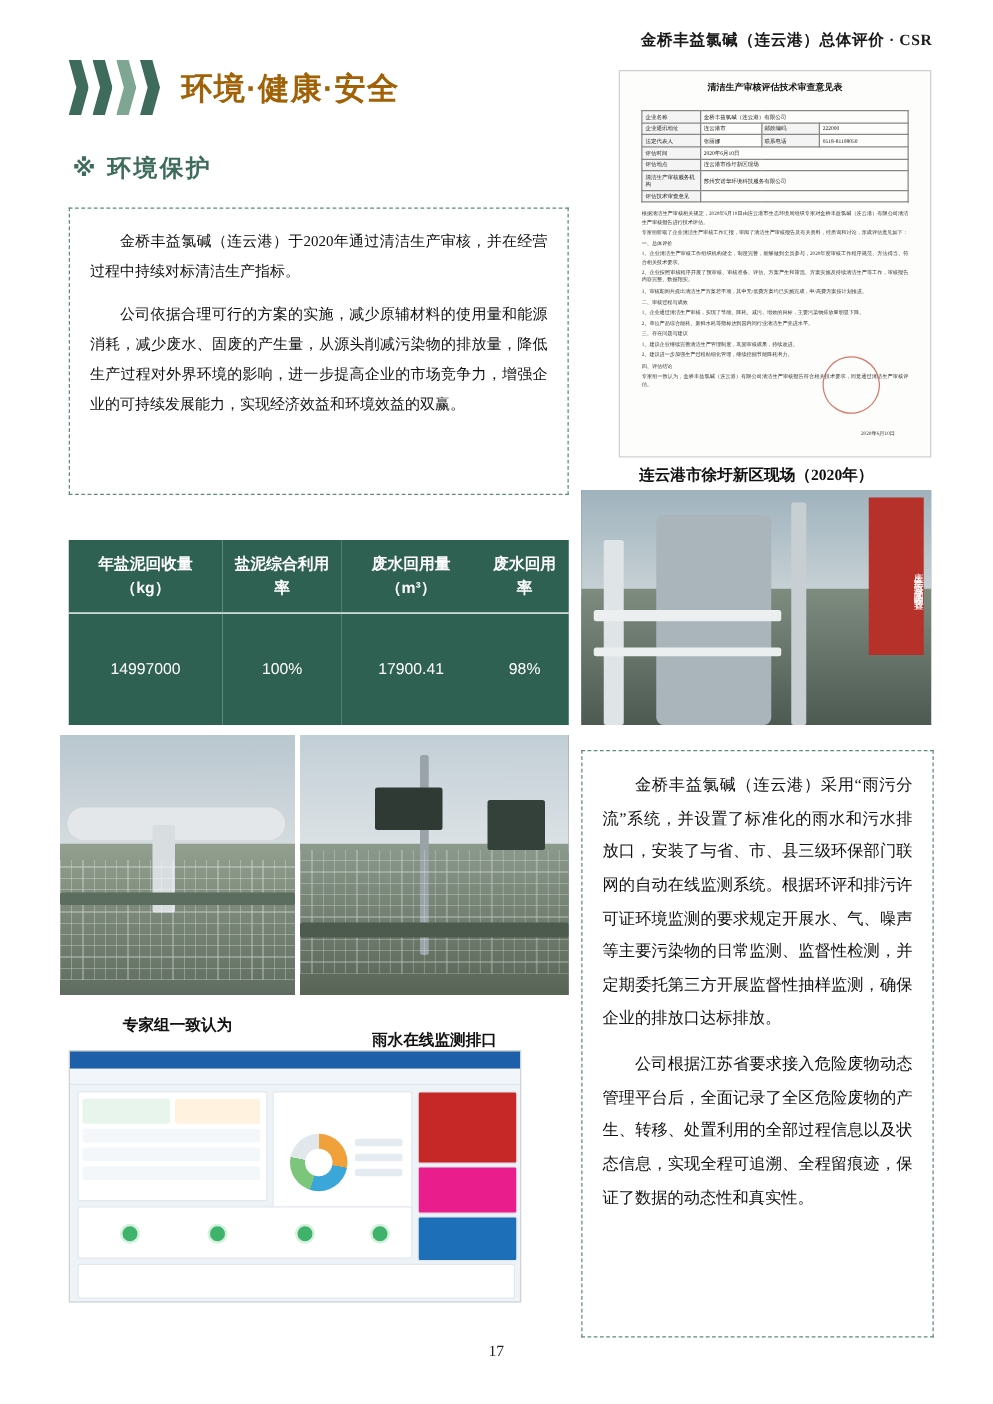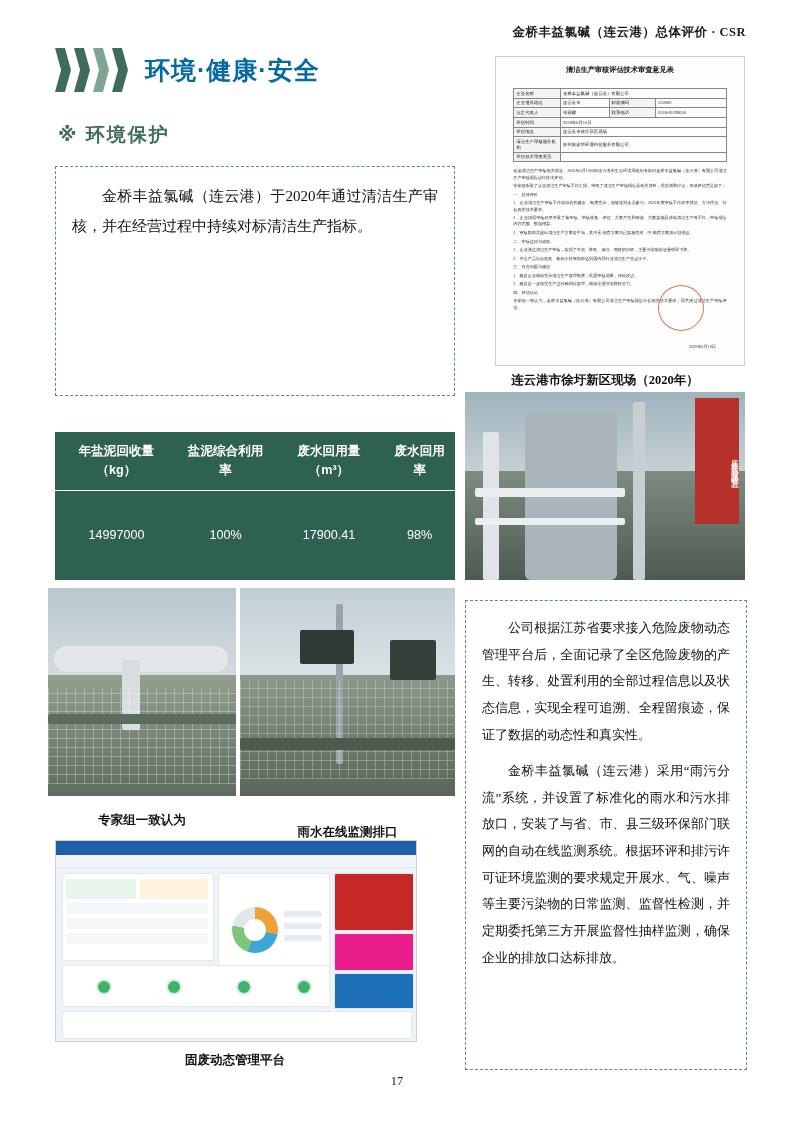--- a/index.html
+++ b/index.html
@@ -27,39 +27,39 @@
   }
   .chev-group{display:flex;align-items:center;}
   .chev{
     width:16px;height:44px;
     background:#3e6b5c;
     margin-right:3px;
     clip-path:polygon(0 0,62% 0,100% 50%,62% 100%,0 100%,38% 50%);
   }
   .chev.light{background:#7fa693;}
   .main-title{
-    font-size:25px;font-weight:bold;color:#0369a1;
+    font-size:25px;font-weight:bold;color:#a16207;
     font-family:"Liberation Sans","DejaVu Sans",sans-serif;
     letter-spacing:1px;
   }
   .sub-title{
     position:absolute;left:58px;top:122px;
     font-size:19px;font-weight:bold;color:#3e6b5c;
     letter-spacing:2px;
     font-family:"Liberation Sans","DejaVu Sans",sans-serif;
   }
   
   .dashed-box{
     position:absolute;
     border:1px dashed #5e8c77;
     box-sizing:border-box;
     padding:14px 16px;
   }
   .para{
-    font-size:15px;line-height:2.0;color:#111;
+    font-size:12px;line-height:2.0;color:#111;
     text-indent:2em;text-align:justify;
     margin:0 0 10px 0;
   }
   .para:last-child{margin-bottom:0;}
   
   #left-text-box{left:55px;top:166px;width:400px;height:230px;}
   
   #cert-img{
     position:absolute;left:495px;top:56px;width:250px;height:310px;
     border:1px solid #cfcfcf;background:#fdfdfb;
@@ -150,20 +150,21 @@
         <div class="chev light"></div>
         <div class="chev"></div>
     </div>
     <div class="main-title">环境·健康·安全</div>
   </div>
 
   <div class="sub-title">※ 环境保护</div>
 
   <div class="dashed-box" id="left-text-box">
     <p class="para">金桥丰益氯碱（连云港）于2020年通过清洁生产审核，并在经营过程中持续对标清洁生产指标。</p>
+    <p class="para">公司依据合理可行的方案的实施，减少原辅材料的使用量和能源消耗，减少废水、固废的产生量，从源头削减污染物的排放量，降低生产过程对外界环境的影响，进一步提高企业的市场竞争力，增强企业的可持续发展能力，实现经济效益和环境效益的双赢。</p>
   </div>
 
   <div id="cert-img">
     <div class="cert-title">清洁生产审核评估技术审查意见表</div>
     <table class="cert-table">
       <tbody id="cert-rows">
           <tr>
             <td class="lbl">企业名称</td>
             <td colspan="3">金桥丰益氯碱（连云港）有限公司</td>
           </tr>
@@ -286,21 +287,20 @@
     <div class="pf-card" style="left:278px;top:32px;width:78px;height:56px;background:#c62828;"></div>
     <div class="pf-card" style="left:278px;top:92px;width:78px;height:36px;background:#e91e8c;"></div>
     <div class="pf-card" style="left:278px;top:132px;width:78px;height:34px;background:#1d6fb8;"></div>
     <div class="pf-card" style="left:6px;top:124px;width:266px;height:40px;"></div>
     <div class="dot-green" style="left:40px;top:138px;"></div>
     <div class="dot-green" style="left:110px;top:138px;"></div>
     <div class="dot-green" style="left:180px;top:138px;"></div>
     <div class="dot-green" style="left:240px;top:138px;"></div>
     <div class="pf-card" style="left:6px;top:170px;width:348px;height:26px;"></div>
   </div>
-  <div class="caption" style="left:55px;top:1052px;width:360px;">固废动态管理平台</div>
 
   <div class="dashed-box" id="right-text-box">
+    <p class="para">金桥丰益氯碱（连云港）采用“雨污分流”系统，并设置了标准化的雨水和污水排放口，安装了与省、市、县三级环保部门联网的自动在线监测系统。根据环评和排污许可证环境监测的要求规定开展水、气、噪声等主要污染物的日常监测、监督性检测，并定期委托第三方开展监督性抽样监测，确保企业的排放口达标排放。</p>
     <p class="para">公司根据江苏省要求接入危险废物动态管理平台后，全面记录了全区危险废物的产生、转移、处置利用的全部过程信息以及状态信息，实现全程可追溯、全程留痕迹，保证了数据的动态性和真实性。</p>
-    <p class="para">金桥丰益氯碱（连云港）采用“雨污分流”系统，并设置了标准化的雨水和污水排放口，安装了与省、市、县三级环保部门联网的自动在线监测系统。根据环评和排污许可证环境监测的要求规定开展水、气、噪声等主要污染物的日常监测、监督性检测，并定期委托第三方开展监督性抽样监测，确保企业的排放口达标排放。</p>
   </div>
 
   <div class="page-num">17</div>
 </div>
 
 </body></html>

